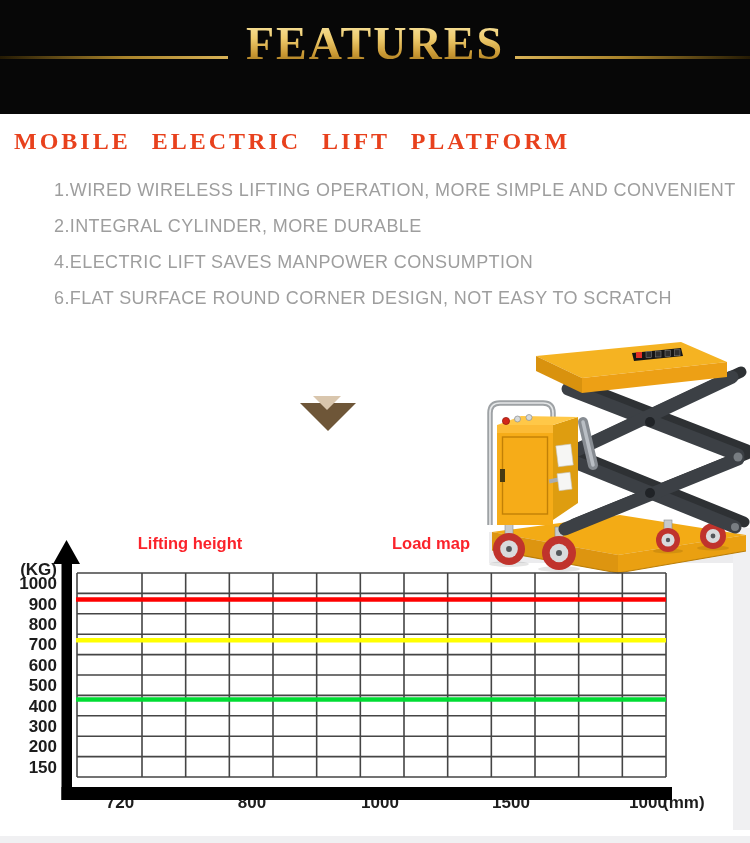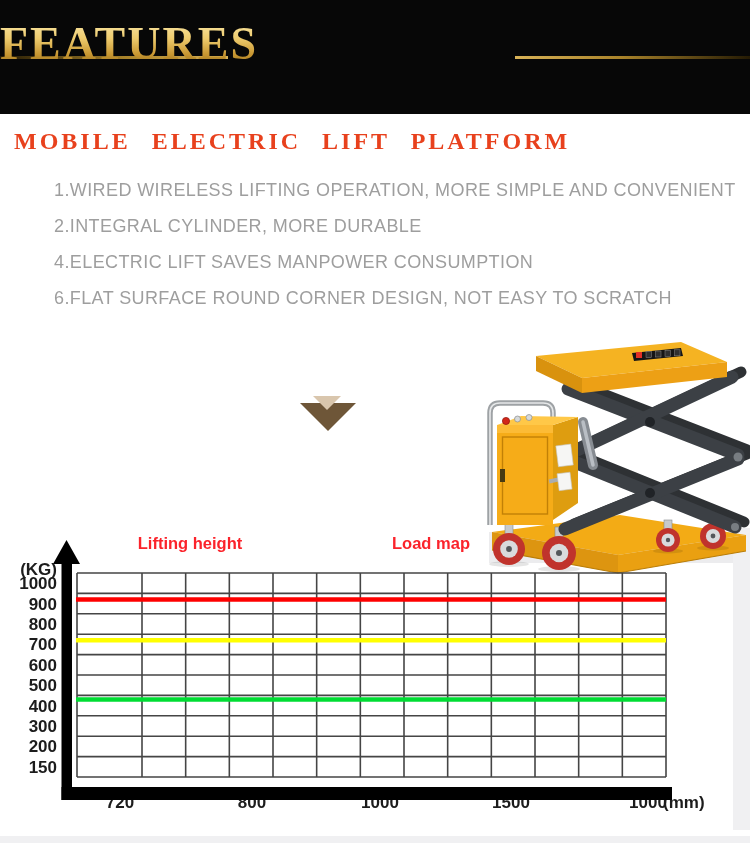--- a/index.html
+++ b/index.html
@@ -6,21 +6,21 @@
   body{
     width:750px;height:843px;position:relative;overflow:hidden;background:#ffffff;
     font-family:"Liberation Sans",sans-serif;
   }
   
   .band{position:absolute;left:0;top:0;width:750px;height:114px;background:#070707;}
   .gold-line{position:absolute;top:56px;height:3px;}
   .gold-line.left{left:0;width:228px;background:linear-gradient(90deg,#241a04,#a9832a 55%,#d8b257);}
   .gold-line.right{left:515px;width:235px;background:linear-gradient(270deg,#241a04,#a9832a 55%,#d8b257);}
   .features-word{
-    position:absolute;left:0;top:21px;width:750px;
+    position:absolute;left:0;top:21px;width:750px;text-align:center;
     font-family:"Liberation Serif",serif;font-weight:700;font-size:46px;line-height:1;
     letter-spacing:2px;
     background:linear-gradient(180deg,#f8e6a6 0%,#eecb6d 38%,#c89732 72%,#9a711e 100%);
     -webkit-background-clip:text;background-clip:text;color:transparent;
   }
   
   .sec-title{
     position:absolute;left:14px;top:128px;
     font-family:"Liberation Serif",serif;font-weight:700;font-size:24px;
     letter-spacing:3px;word-spacing:12px;color:var(--title-red,#e8411d);white-space:nowrap;

